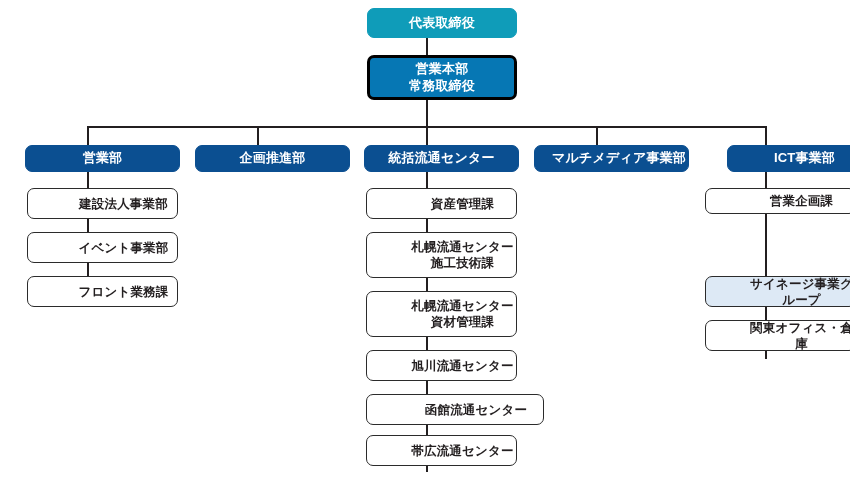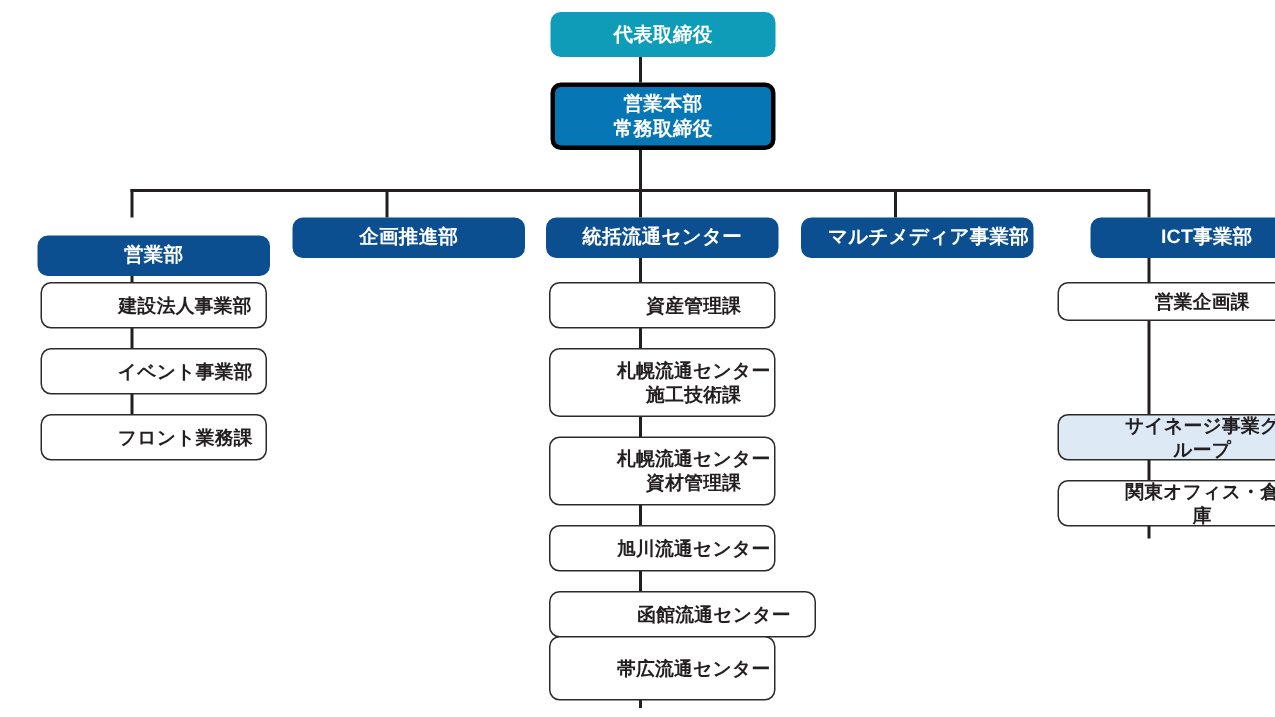--- a/index.html
+++ b/index.html
@@ -108,36 +108,36 @@
 
   <div class="vline" style="left:426px; top:172px; height:300px;"></div>
 
   <div class="vline" style="left:765px; top:172px; height:187px;"></div>
 
   <div class="node exec" style="left:352px; top:8px; width:150px; height:30px;">代表取締役</div>
 
   <div class="node division" style="left:352px; top:55px; width:150px; height:45px;">営業本部
 常務取締役</div>
 
-  <div class="node dept" style="left:10px; top:157px; width:155px; height:27px;">営業部</div>
+  <div class="node dept" style="left:10px; top:145px; width:155px; height:27px;">営業部</div>
   <div class="node dept" style="left:180px; top:145px; width:155px; height:27px;">企画推進部</div>
   <div class="node dept" style="left:349px; top:145px; width:155px; height:27px;">統括流通センター</div>
   <div class="node dept" style="left:519px; top:145px; width:155px; height:27px;padding-left:15px;">マルチメディア事業部</div>
   <div class="node dept" style="left:712px; top:145px; width:155px; height:27px;">ICT事業部</div>
 
   <div class="node unit" style="left:12px; top:188px; width:151px; height:31px;">建設法人事業部</div>
   <div class="node unit" style="left:12px; top:232px; width:151px; height:31px;">イベント事業部</div>
   <div class="node unit" style="left:12px; top:276px; width:151px; height:31px;">フロント業務課</div>
 
   <div class="node unit" style="left:351px; top:188px; width:151px; height:31px;">資産管理課</div>
   <div class="node unit" style="left:351px; top:232px; width:151px; height:46px;">札幌流通センター
 施工技術課</div>
   <div class="node unit" style="left:351px; top:291px; width:151px; height:46px;">札幌流通センター
 資材管理課</div>
   <div class="node unit" style="left:351px; top:350px; width:151px; height:31px;">旭川流通センター</div>
   <div class="node unit" style="left:351px; top:394px; width:178px; height:31px;">函館流通センター</div>
-  <div class="node unit" style="left:351px; top:424px; width:151px; height:43px;">帯広流通センター</div>
+  <div class="node unit" style="left:351px; top:435px; width:151px; height:31px;">帯広流通センター</div>
 
   <div class="node unit" style="left:690px; top:188px; width:151px; height:26px;">営業企画課</div>
   <div class="node unit group" style="left:690px; top:276px; width:151px; height:31px;">サイネージ事業グループ</div>
   <div class="node unit" style="left:690px; top:320px; width:151px; height:31px;">関東オフィス・倉庫</div>
 
 </div>
 
 </body></html>

